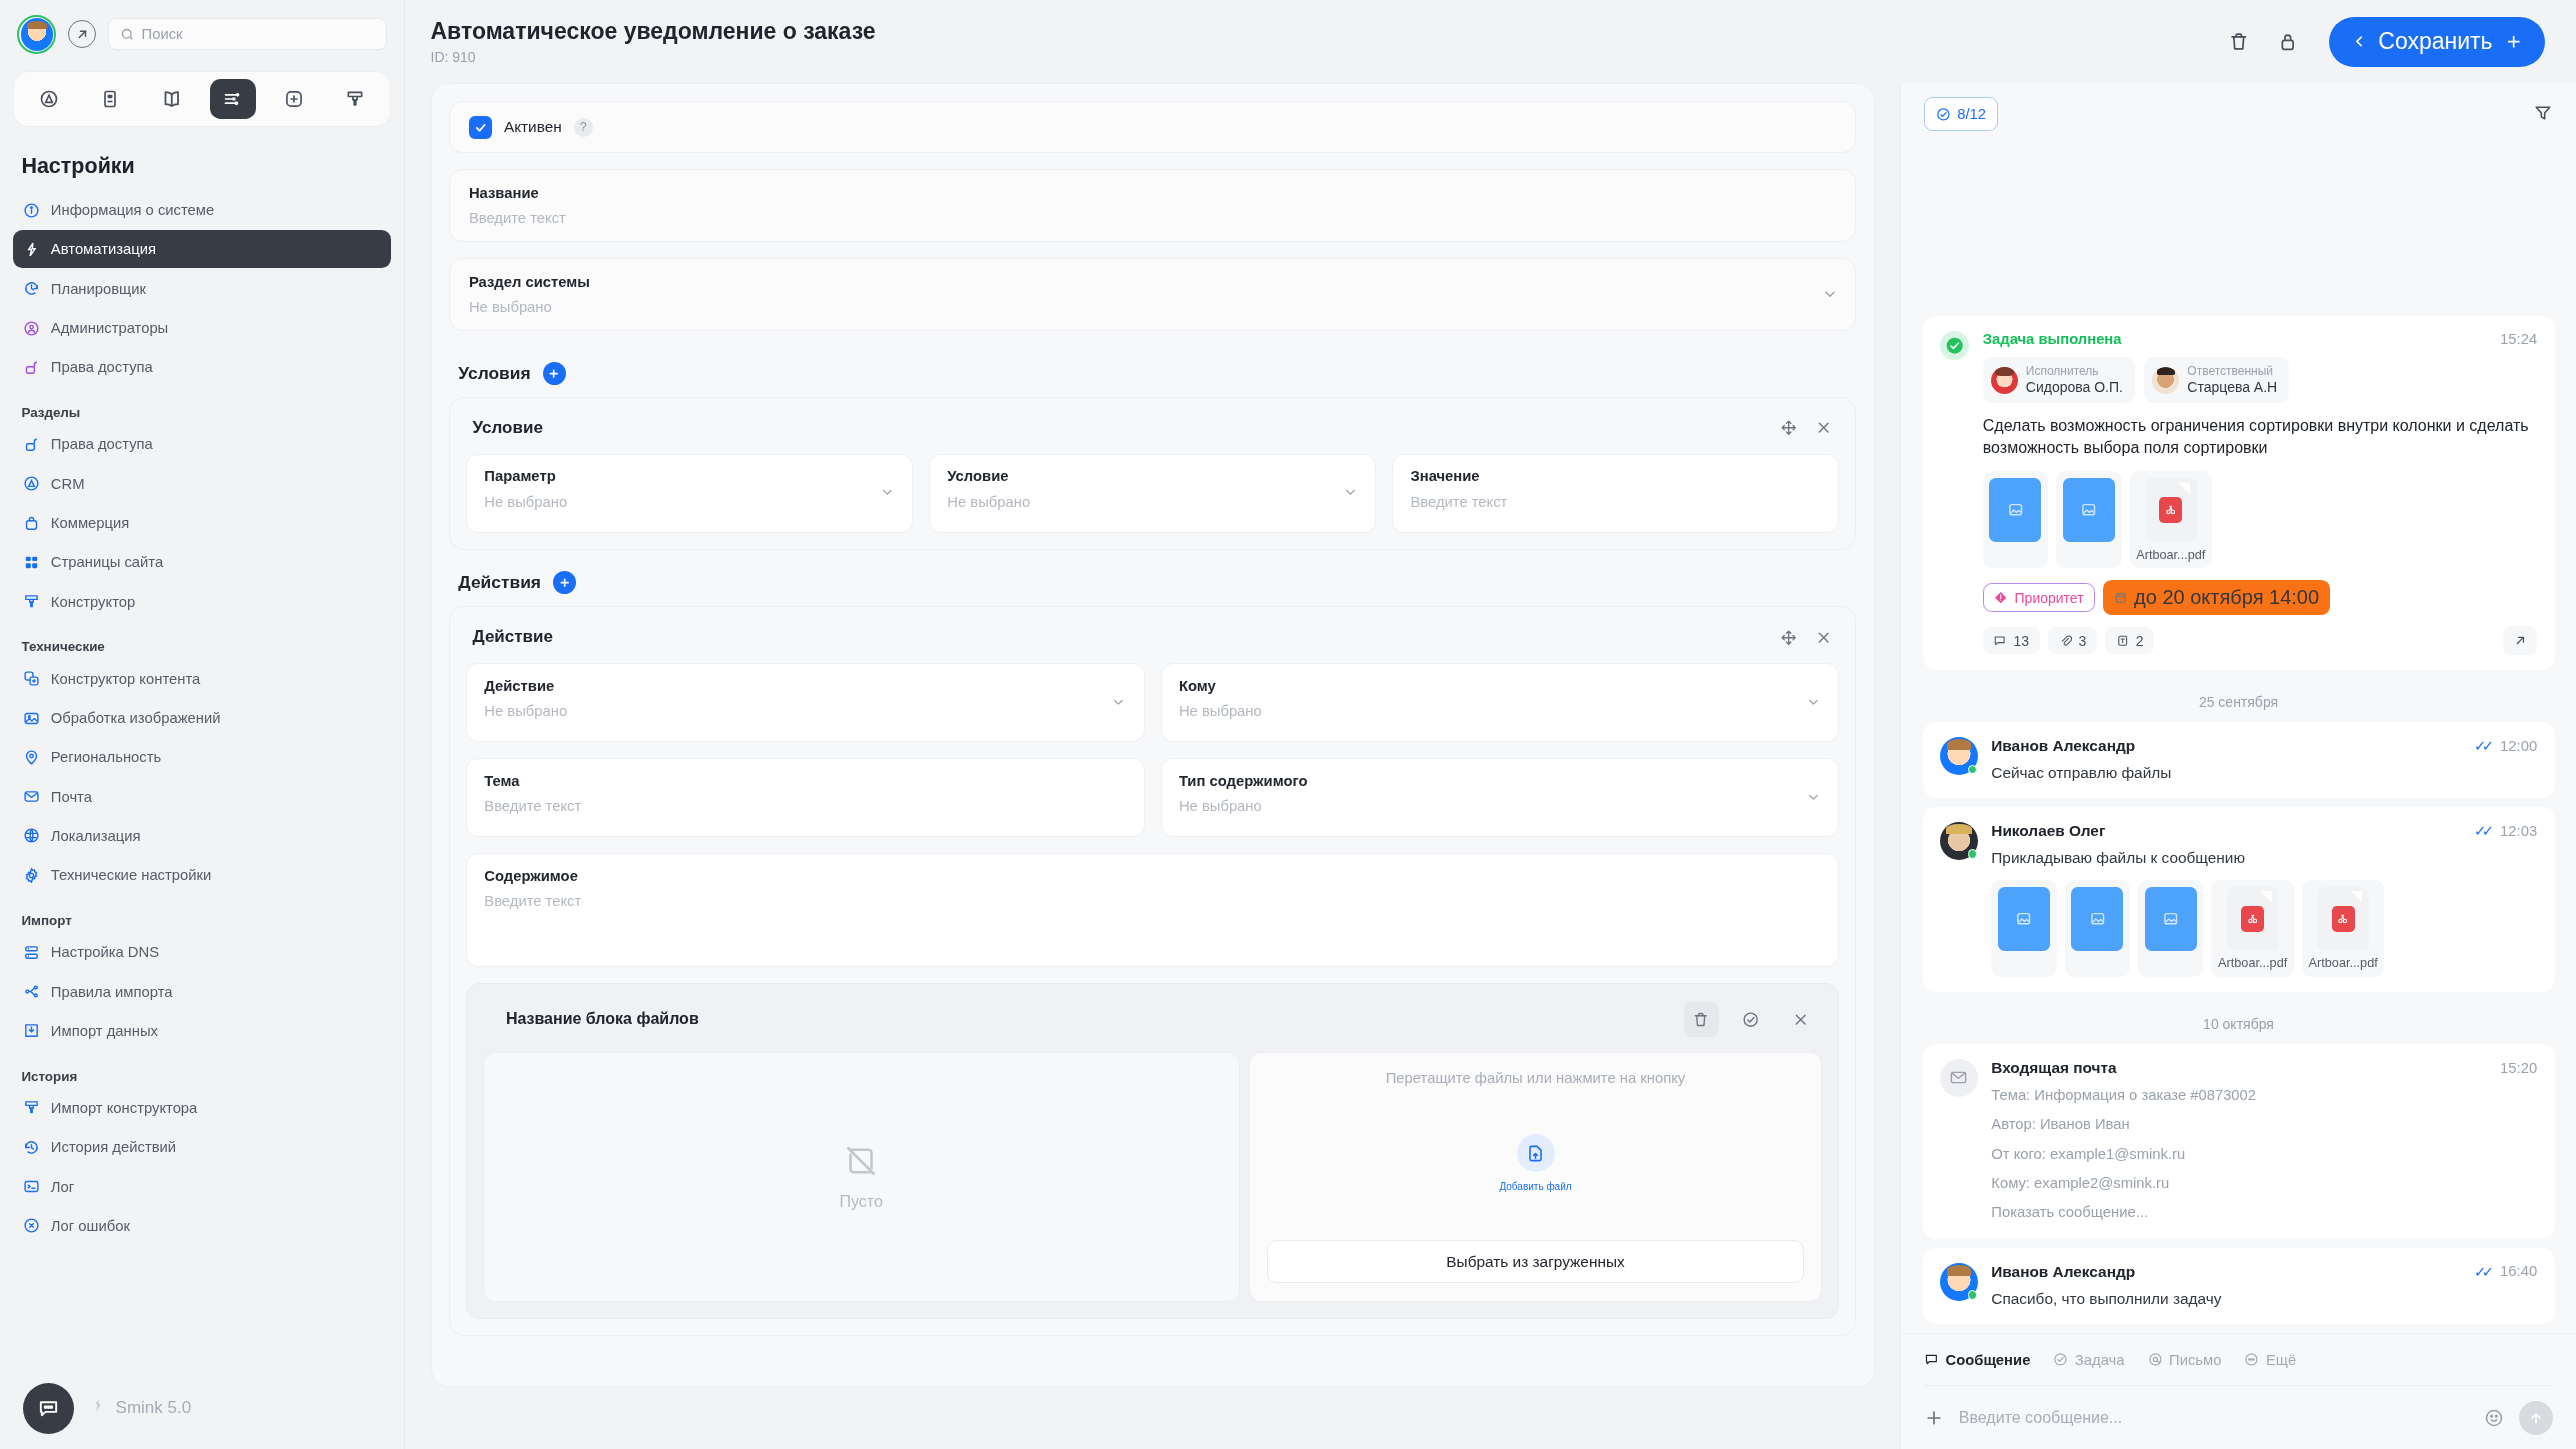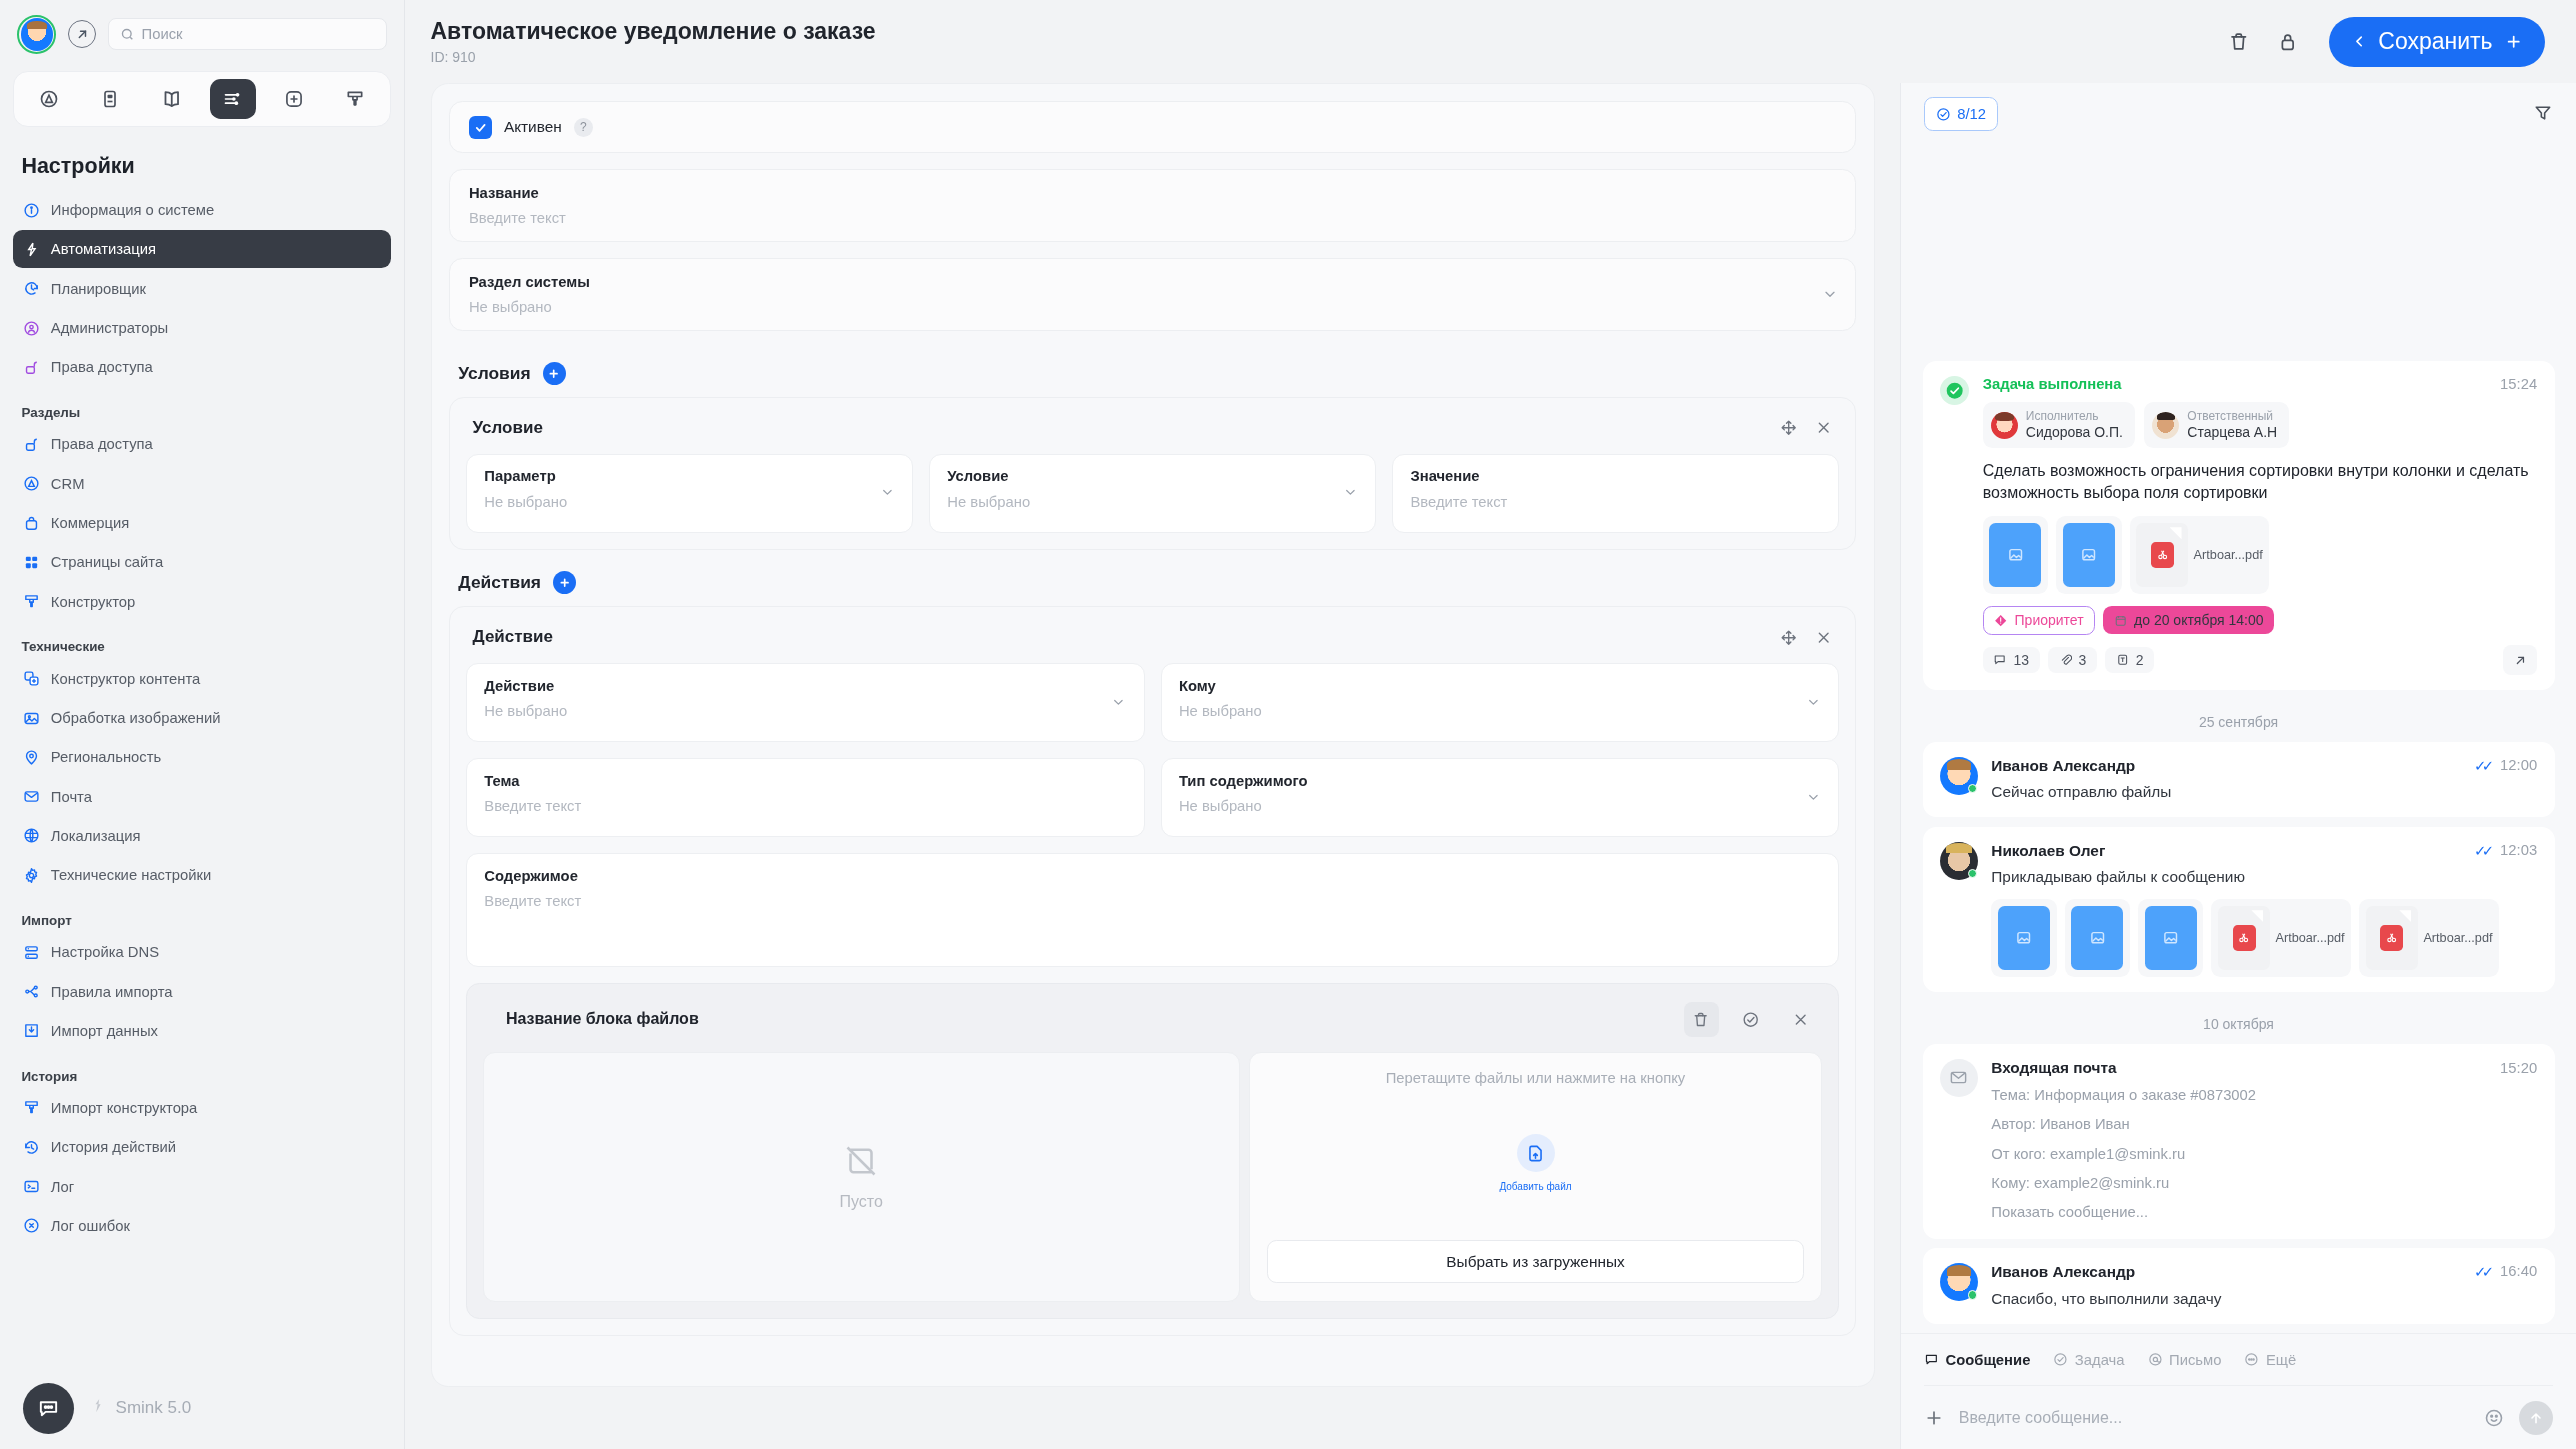--- a/index.html
+++ b/index.html
@@ -223,35 +223,35 @@
   .assignee {
     background: #f6f7f9; border-radius: 9.4px; padding: 6.7px 12px 6.7px 8px;
     display: flex; align-items: center; gap: 8px;
   }
   .assignee .a-av { width: 27px; height: 27px; border-radius: 50%; flex: 0 0 27px; position: relative; overflow: hidden; }
   .assignee .a-t1 { font-size: 12px; color: #9aa1ab; line-height: 1.2; }
   .assignee .a-t2 { font-size: 14px; color: #32373f; line-height: 1.25; }
   .task-title { font-size: 16px; color: #20242c; margin-top: 12px; line-height: 1.4; }
 
   .thumbs { display: flex; gap: 8px; margin-top: 12px; }
-  .thumb { background: #f6f7f9; border-radius: 9.4px; padding: 6.7px; display: flex; flex-direction: row; align-items: center; gap: 5.4px; cursor: pointer; }
+  .thumb { background: #f6f7f9; border-radius: 9.4px; padding: 6.7px; display: flex; flex-direction: column; align-items: center; gap: 5.4px; cursor: pointer; }
   .thumb .img { width: 52px; height: 64px; border-radius: 6.7px; background: #4da2fb; display: flex; align-items: center; justify-content: center; }
   .thumb .pdf { width: 52px; height: 64px; border-radius: 6.7px; background: #f1f2f4; display: flex; align-items: center; justify-content: center; position: relative; }
   .thumb .pdf .fold { position: absolute; right: 6.7px; top: 4px; width: 12px; height: 12px; background: #fff; clip-path: polygon(0 0, 100% 100%, 100% 0); }
   .thumb .pdf .chip { width: 23px; height: 25.5px; border-radius: 4.7px; background: #e8484c; display:flex; align-items:center; justify-content:center; color: #fff; }
   .thumb .nm { font-size: 12.7px; color: #575d66; }
 
   .chips { display: flex; gap: 8px; margin-top: 12px; align-items: center; }
   .chip-prio {
     border: 1.3px solid #b585f2; border-radius: 8.7px; padding: 5.4px 10.7px;
     display: flex; align-items: center; gap: 6.7px; color: #ec4899; font-size: 14px; cursor: pointer;
   }
   .chip-date {
-    background: #ec4899; border-radius: 8.7px; padding: 6px 10.7px;
-    display: flex; align-items: center; gap: 6.7px; color: #32373f; font-size: 14px;
+    background: #f97316; border-radius: 8.7px; padding: 6px 10.7px;
+    display: flex; align-items: center; gap: 6.7px; color: #32373f; font-size: 20px;
   }
   .counters { display: flex; gap: 8px; margin-top: 10.7px; align-items: center; }
   .counter { background: #f6f7f9; border-radius: 8px; padding: 5.4px 10.7px; display: flex; align-items: center; gap: 6.7px; font-size: 14px; color: #4b515c; cursor: pointer; }
   .open-ic { margin-left: auto; background: #f6f7f9; border-radius: 8px; width: 34px; height: 29.5px; display: flex; align-items: center; justify-content: center; color: #4b515c; cursor: pointer; }
   .mail-av { width: 38px; height: 38px; border-radius: 50%; background: #eef0f3; display: flex; align-items: center; justify-content: center; color: #9aa1ab; flex: 0 0 38px; }
 
   .composer { border-top: 1.3px solid #eceef1; padding: 0 23px; }
   .comp-tabs { display: flex; align-items: center; gap: 23px; height: 51px; }
   .comp-tab { display: flex; align-items: center; gap: 6.7px; font-size: 14.8px; color: #a3a9b2; cursor: pointer; }
   .comp-tab.active { color: #20242c; font-weight: 600; }

